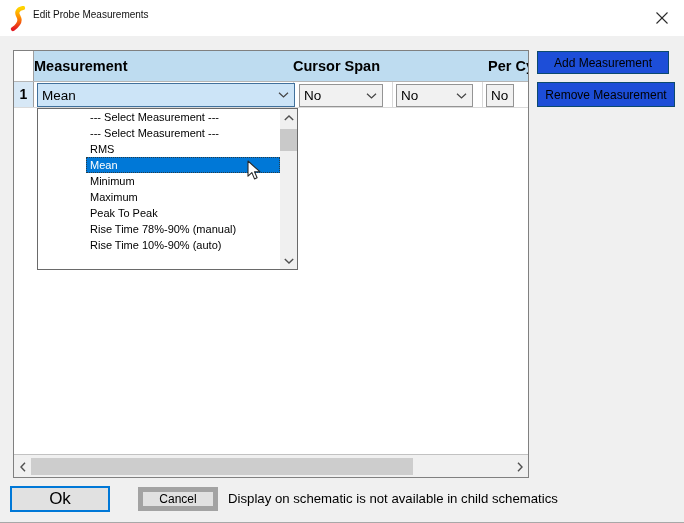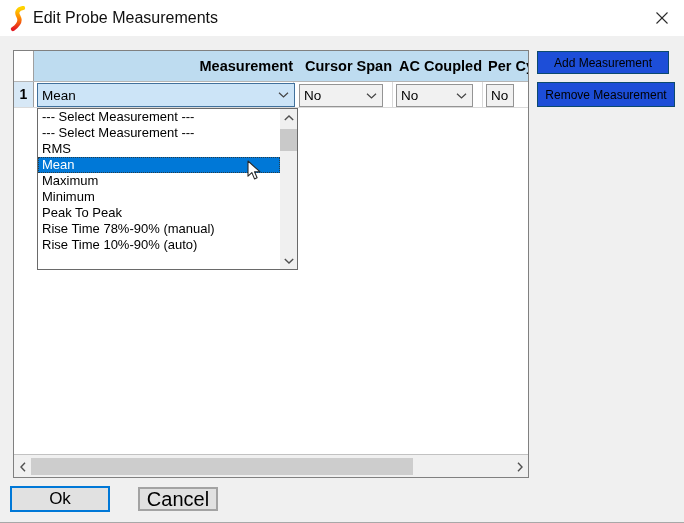--- a/index.html
+++ b/index.html
@@ -5,33 +5,33 @@
   * { box-sizing: border-box; margin: 0; padding: 0; }
   html,body { width:684px; height:523px; }
   body { font-family: "Liberation Sans", sans-serif; color:#000; }
 
   .dialog { position:relative; width:684px; height:523px; background:#f0f0f0;
             overflow:hidden; border-bottom:1px solid #a8a8a8; }
 
   
   .titlebar { position:absolute; left:0; top:0; width:684px; height:36px; background:#ffffff; }
   .app-icon { position:absolute; left:8px; top:6px; }
-  .title-text { position:absolute; left:33px; top:9px; font-size:16px; color:#101010; white-space:nowrap; }
+  .title-text { position:absolute; left:33px; top:9px; font-size:10px; color:#101010; white-space:nowrap; }
   .close-btn { position:absolute; right:0; top:0; width:45px; height:36px;
                display:flex; align-items:center; justify-content:center; }
 
   
   .table { position:absolute; left:13px; top:50px; width:516px; height:428px;
            background:#ffffff; border:1px solid #808080; }
   .thead { position:absolute; left:0; top:0; width:514px; height:31px; background:#bedcf0;
            border-bottom:1px solid #b5b5b5; }
   .thead .corner { position:absolute; left:0; top:0; width:20px; height:30px;
                    background:#ffffff; border-right:1px solid #9f9f9f; }
   .th { position:absolute; top:0; height:30px; line-height:30px; font-weight:bold;
-        font-size:14.5px; text-align:right; white-space:nowrap; overflow:hidden; }
+        font-size:14.5px; text-align:left; white-space:nowrap; overflow:hidden; }
   .th-1 { left:20px;  width:259px; }
   .th-2 { left:279px; width:99px; }
   .th-3 { left:378px; width:90px; }
   .th-4 { left:468px; width:46px; text-align:left; padding-left:6px; }
 
   .row-gutter { position:absolute; left:0; top:31px; width:20px; height:26px;
                 background:#d7e8f6; border-right:1px solid #9f9f9f;
                 font-weight:bold; font-size:14px; text-align:center; line-height:25px; }
   .vline { position:absolute; top:31px; height:26px; width:1px; background:#d9d9d9; }
   .vl-1 { left:279px; } .vl-2 { left:378px; } .vl-3 { left:468px; }
@@ -53,40 +53,40 @@
              background:#f0f0f0; border-top:1px solid #c2c2c2; }
   .hs-btn { position:absolute; top:0; width:17px; height:23px;
             display:flex; align-items:center; justify-content:center; }
   .hs-left { left:0; } .hs-right { right:0; }
   .hs-thumb { position:absolute; left:17px; top:3px; width:382px; height:17px; background:#cdcdcd; }
 
   
   .popup { position:absolute; left:37px; top:108px; width:261px; height:162px;
            background:#ffffff; border:1px solid #6a6a6a; z-index:5; }
   .popup .items { position:absolute; left:0; top:0; right:17px; bottom:0; overflow:hidden; }
-  .ditem { height:16px; line-height:16px; font-size:13px; padding-left:4px; white-space:nowrap; }
+  .ditem { height:16px; line-height:16px; font-size:11px; padding-left:4px; white-space:nowrap;margin-left:48px; }
   .ditem.sel { background:#0078d7; color:#ffffff; outline:1px dotted rgba(60,30,0,0.65); outline-offset:-1px; }
   .vscroll { position:absolute; right:0; top:0; width:17px; height:160px; background:#f0f0f0; }
   .vs-btn { position:absolute; left:0; width:17px; height:17px;
             display:flex; align-items:center; justify-content:center; }
   .vs-up { top:0; } .vs-down { bottom:0; }
   .vs-thumb { position:absolute; left:0; top:20px; width:17px; height:22px; background:#c9c9c9; }
 
   
   .btn { position:absolute; background:#1d4ed8; border:1px solid #0c4a6e; font-size:12px;
          font-family:"Liberation Sans",sans-serif; display:flex; align-items:center;
          justify-content:center; white-space:nowrap; }
   .btn-add    { left:537px; top:51px; width:132px; height:23px; }
   .btn-remove { left:537px; top:82px; width:138px; height:25px; }
 
   
   .btn-ok     { left:10px;  top:486px; width:100px; height:26px; background:#e1e1e1;
                 border:2px solid #0078d7; font-size:17px; }
   .btn-cancel { left:138px; top:487px; width:80px;  height:24px; background:#e1e1e1;
-                border:2px solid #a3a3a3; font-size:20px; }
+                border:5px solid #a3a3a3; font-size:12px; }
   .footer-note { position:absolute; left:228px; top:491px; font-size:13.2px; white-space:nowrap; }
 
   .cursor { position:absolute; left:247px; top:160px; z-index:10; }
 </style>
 </head>
 <body>
 
 <div class="dialog">
 
   <div class="titlebar">
@@ -107,21 +107,20 @@
         <line x1="12.5" y1="1.5" x2="1.5" y2="12.5" stroke="#2b2b2b" stroke-width="1.1"></line>
       </svg>
     </div>
   </div>
 
   <div class="table">
     <div class="thead">
       <div class="corner"></div>
       <div class="th th-1">Measurement</div>
       <div class="th th-2">Cursor Span</div>
-      <div class="th th-3">AC Coupled</div>
       <div class="th th-4">Per Cy</div>
     </div>
 
     <div class="row-gutter">1</div>
     <div class="vline vl-1"></div>
     <div class="vline vl-2"></div>
     <div class="vline vl-3"></div>
     <div class="row-hline"></div>
 
     <div class="combo combo-mean">
@@ -166,22 +165,22 @@
       </div>
     </div>
   </div>
 
   <div class="popup">
     <div class="items">
       <div class="ditem">--- Select Measurement ---</div>
       <div class="ditem">--- Select Measurement ---</div>
       <div class="ditem">RMS</div>
       <div class="ditem sel">Mean</div>
+      <div class="ditem">Minimum</div>
       <div class="ditem">Maximum</div>
-      <div class="ditem">Minimum</div>
       <div class="ditem">Peak To Peak</div>
       <div class="ditem">Rise Time 78%-90% (manual)</div>
       <div class="ditem">Rise Time 10%-90% (auto)</div>
     </div>
     <div class="vscroll">
       <div class="vs-btn vs-up">
         <svg width="10" height="6" viewBox="0 0 10 6">
             <polyline points="0.8,5 5,1 9.2,5" fill="none" stroke="#505050" stroke-width="1.4"></polyline>
           </svg>
       </div>
@@ -192,18 +191,19 @@
           </svg>
       </div>
     </div>
   </div>
 
   <div class="btn btn-add">Add Measurement</div>
   <div class="btn btn-remove">Remove Measurement</div>
 
   <div class="btn btn-ok">Ok</div>
   <div class="btn btn-cancel">Cancel</div>
+  <span class="footer-note">Display on schematic is not available in child schematics</span>
 
   <svg class="cursor" width="16" height="22" viewBox="0 0 16 22">
     <path d="M1,1 L1,16.2 L4.9,12.6 L7.5,18.9 L10.1,17.8 L7.5,11.7 L12.9,11.7 Z" fill="#ffffff" stroke="#2a2a2a" stroke-width="1.1" stroke-linejoin="round"></path>
   </svg>
 
 </div>
 
 </body></html>

